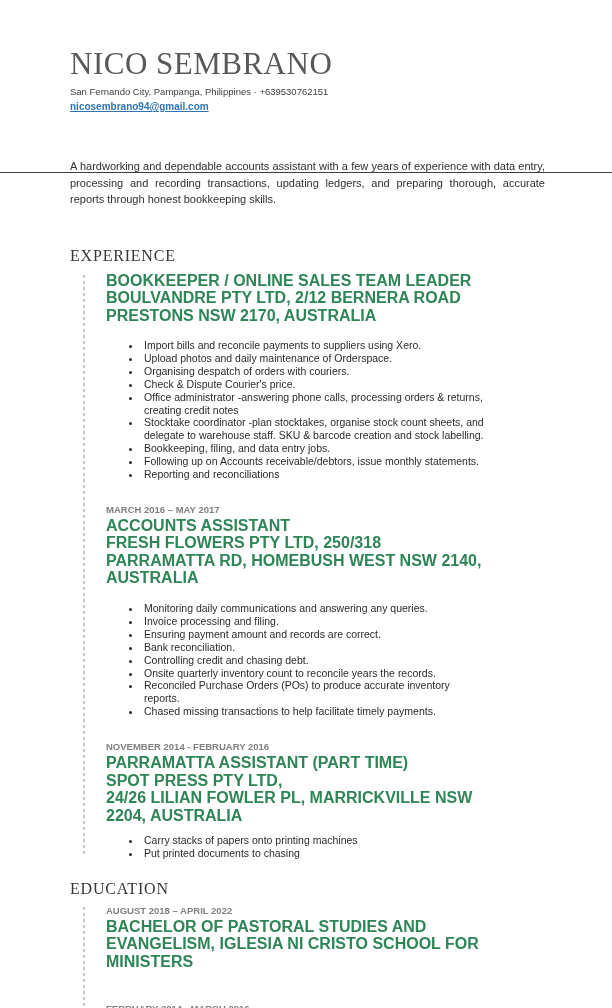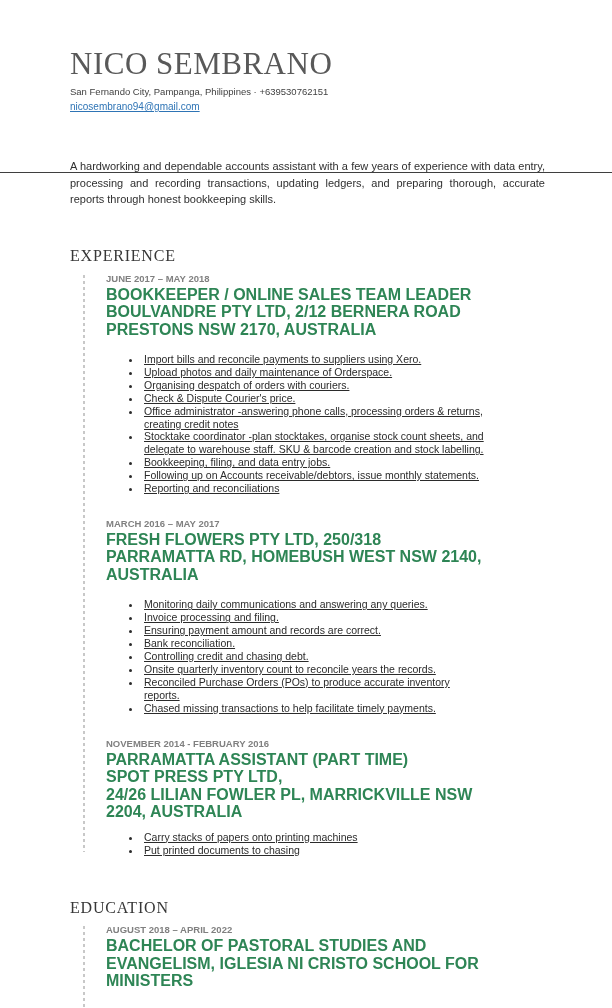--- a/index.html
+++ b/index.html
@@ -25,21 +25,21 @@
   .contact-line {
     margin-left: 70px;
     margin-top: 3px;
     font-size: 9.5px;
     line-height: 13px;
     color: #3f3f3f;
   }
   .email-line { margin-left: 70px; margin-top: 2px; font-size: 10px; line-height: 13px; }
   .email-link {
     color: #2E74B5;
-    font-weight: normal;
+    font-weight: bold;
     text-decoration: underline;
     cursor: pointer;
   }
 
   
   .page-rule {
     position: absolute;
     left: 0; top: 172px;
     width: 612px; height: 0;
     border-top: 1.5px solid #3f3f3f;
@@ -59,21 +59,21 @@
   .section-heading {
     margin-left: 70px;
     font-family: "Liberation Serif", "DejaVu Serif", serif;
     font-size: 16px;
     line-height: 20px;
     font-weight: 400;
     letter-spacing: 0.8px;
     color: #373737;
   }
   .section-heading.experience { margin-top: 38px; }
-  .section-heading.education { margin-top: 42px; }
+  .section-heading.education { margin-top: 19px; }
 
   
   .entries {
     position: relative;
     margin-left: 83px;
     margin-right: 67px;
     padding-left: 23px;
     margin-top: 6px;
   }
   .entries::before {
@@ -98,21 +98,20 @@
     font-size: 16px;
     line-height: 17.5px;
     font-weight: bold;
     color: #2e8555;
   }
 
   .bullets {
     list-style: disc;
     margin-top: 15px;
     padding-left: 36px;
-    text-decoration: underline;
   }
   .bullets li {
     font-size: 10.5px;
     line-height: 12.9px;
     color: #2b2b2b;
     padding-left: 2px;
   }
   .bullets.short { margin-top: 10px; }
 </style>
 </head>
@@ -128,38 +127,38 @@
 
   <div class="page-rule"></div>
 
   <p class="summary">A hardworking and dependable accounts assistant with a few years of experience with data entry, processing and recording transactions, updating ledgers, and preparing thorough, accurate reports through honest bookkeeping skills.</p>
 
   <h2 class="section-heading experience">EXPERIENCE</h2>
 
   <div class="entries experience-entries">
 
     <div class="job">
-      <div class="entry-dates">JUNE 2017 – MAY 2018</div>
       <div class="entry-title">BOOKKEEPER / ONLINE SALES TEAM LEADER</div>
       <div class="entry-company">BOULVANDRE PTY LTD, 2/12 BERNERA ROAD PRESTONS NSW 2170, AUSTRALIA</div>
       <ul class="bullets">
         <li>Import bills and reconcile payments to suppliers using Xero.</li>
         <li>Upload photos and daily maintenance of Orderspace.</li>
         <li>Organising despatch of orders with couriers.</li>
         <li>Check &amp; Dispute Courier's price.</li>
         <li>Office administrator -answering phone calls, processing orders &amp; returns, creating credit notes</li>
         <li>Stocktake coordinator -plan stocktakes, organise stock count sheets, and delegate to warehouse staff. SKU &amp; barcode creation and stock labelling.</li>
         <li>Bookkeeping, filing, and data entry jobs.</li>
         <li>Following up on Accounts receivable/debtors, issue monthly statements.</li>
         <li>Reporting and reconciliations</li>
       </ul>
     </div>
 
     <div class="job">
       <div class="entry-dates">MARCH 2016 – MAY 2017</div>
+      <div class="entry-title">ACCOUNTS ASSISTANT</div>
       <div class="entry-company">FRESH FLOWERS PTY LTD, 250/318 PARRAMATTA RD, HOMEBUSH WEST NSW 2140, AUSTRALIA</div>
       <ul class="bullets">
         <li>Monitoring daily communications and answering any queries.</li>
         <li>Invoice processing and filing.</li>
         <li>Ensuring payment amount and records are correct.</li>
         <li>Bank reconciliation.</li>
         <li>Controlling credit and chasing debt.</li>
         <li>Onsite quarterly inventory count to reconcile years the records.</li>
         <li>Reconciled Purchase Orders (POs) to produce accurate inventory reports.</li>
         <li>Chased missing transactions to help facilitate timely payments.</li>

